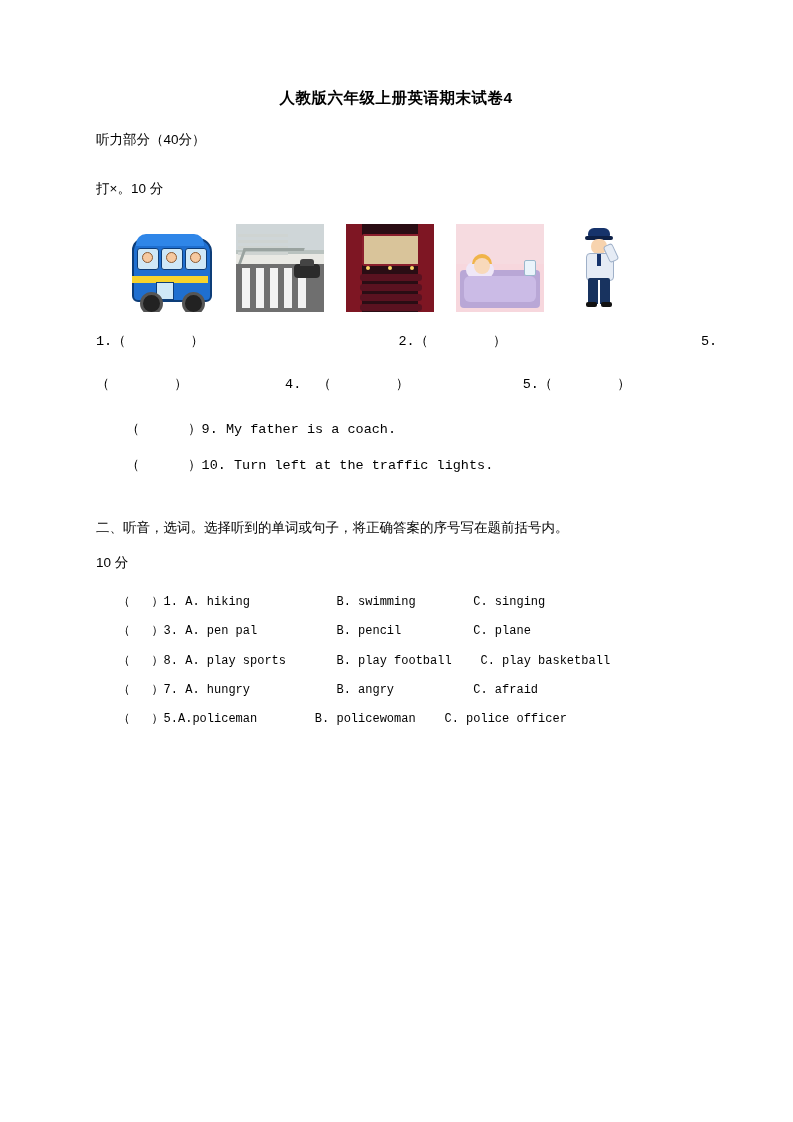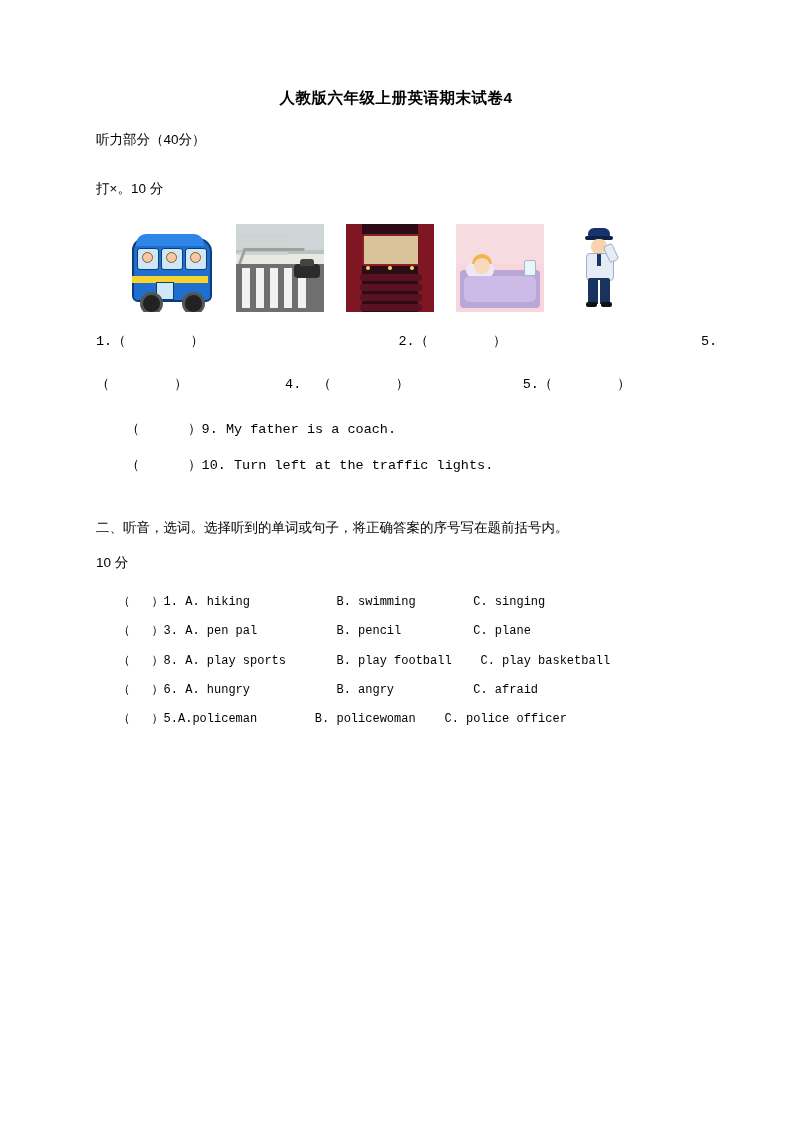--- a/index.html
+++ b/index.html
@@ -303,17 +303,17 @@
     <div class="sec-gap"></div>
 
     <p class="q-head-2">二、听音，选词。选择听到的单词或句子，将正确答案的序号写在题前括号内。</p>
     <p class="q-head-2">10 分</p>
 
     <div style="height:8px"></div>
 
     <div class="mc-line">（   ）1. A. hiking            B. swimming        C. singing</div>
     <div class="mc-line">（   ）3. A. pen pal           B. pencil          C. plane</div>
     <div class="mc-line">（   ）8. A. play sports       B. play football    C. play basketball</div>
-    <div class="mc-line">（   ）6. A. hungry            B. angry           C. afraid</div>
+    <div class="mc-line">（   ）7. A. hungry            B. angry           C. afraid</div>
     <div class="mc-line">（   ）5.A.policeman        B. policewoman    C. police officer</div>
 
   </div>
 </div>
 
 </body></html>

